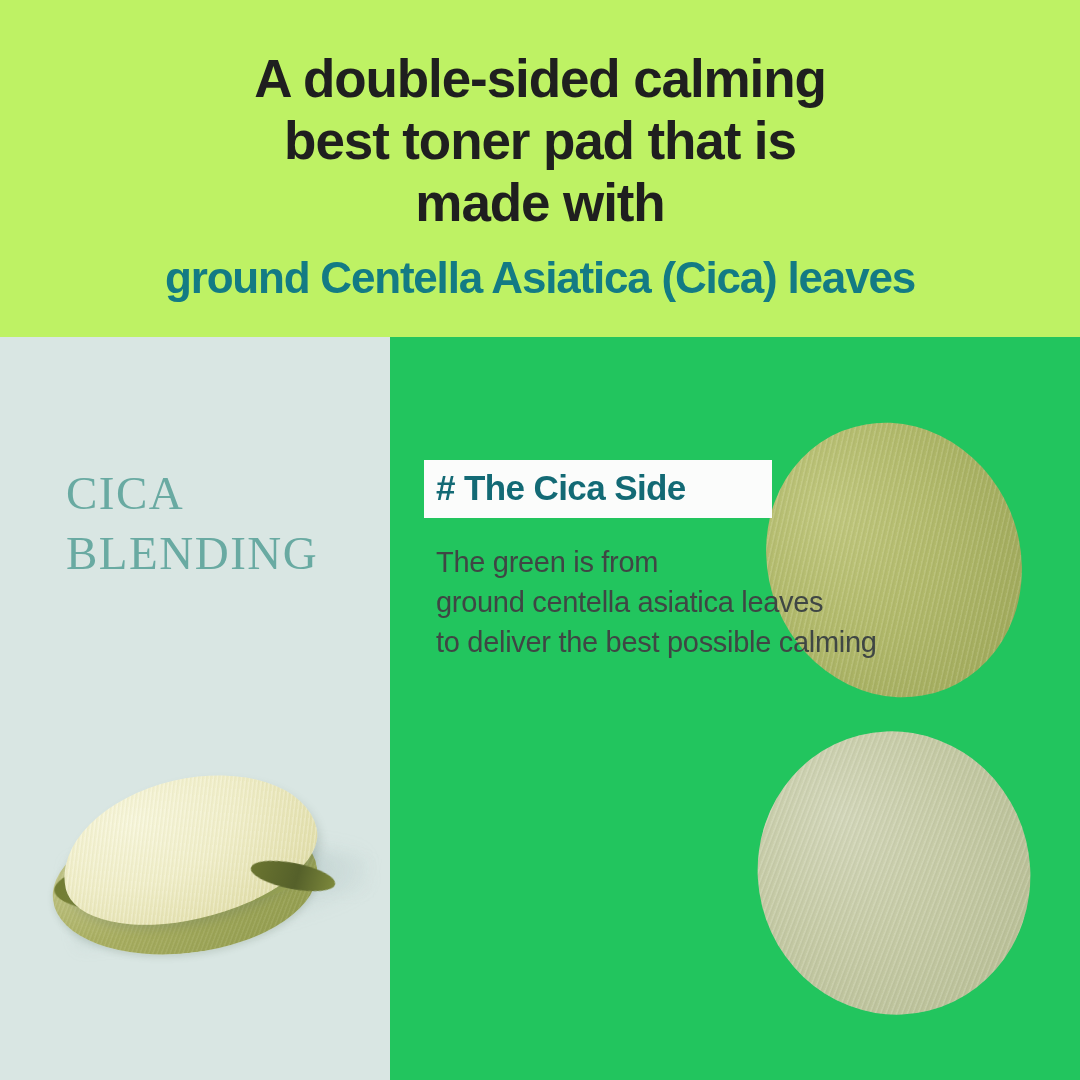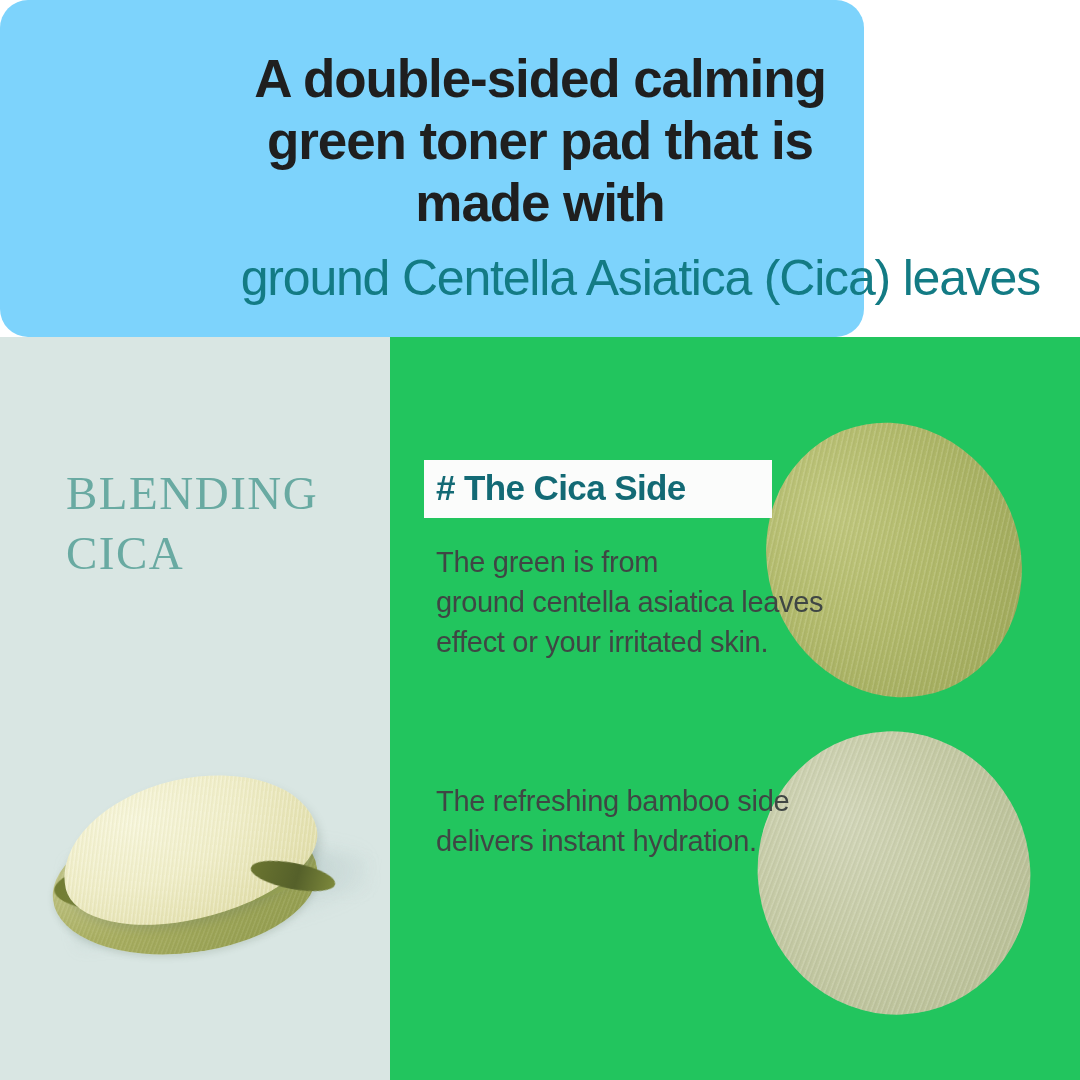--- a/index.html
+++ b/index.html
@@ -19,47 +19,46 @@
     height: 1080px;
     background: #ffffff;
     overflow: hidden;
   }
 
   
   .header {
     position: absolute;
     left: 0;
     top: 0;
-    width: 864px;
+    width: 1080px;
     height: 337px;
-    background: #7dd3fc;
-    border-radius: 28px;
+    background: #bef264;
   }
   .headline {
     position: absolute;
     left: 60px;
     top: 48px;
     width: 960px;
     text-align: center;
     font-size: 53px;
     line-height: 62px;
     font-weight: 700;
     letter-spacing: -1.1px;
     color: #1f1f1f;
   }
   .headline .hl-line { display: block; }
   .subhead {
     position: absolute;
     left: 40px;
     top: 249px;
     width: 1000px;
-    text-align: right;
-    font-size: 50px;
+    text-align: center;
+    font-size: 44px;
     line-height: 58px;
-    font-weight: 400;
+    font-weight: 700;
     letter-spacing: -1.2px;
     color: #137b84;
     white-space: nowrap;
   }
 
   
   .panel-left {
     position: absolute;
     left: 0;
     top: 337px;
@@ -285,31 +284,31 @@
   .feature-body span { display: block; white-space: nowrap; }
 </style>
 </head>
 <body>
 
 <div id="page">
 
   <div class="header">
     <div class="headline">
       <span class="hl-line">A double-sided calming</span>
-      <span class="hl-line">green toner pad that is</span>
+      <span class="hl-line">best toner pad that is</span>
       <span class="hl-line">made with</span>
     </div>
     <div class="subhead">ground Centella Asiatica (Cica) leaves</div>
   </div>
 
   <div class="panel-left">
 
     <div class="brandmark">
+      <span>CICA</span>
       <span>BLENDING</span>
-      <span>CICA</span>
     </div>
 
     <div class="pad-photo">
       <div class="pad-shadow"></div>
       <div class="pad-shadow-tip"></div>
       <div class="pad-green"></div>
       <div class="pad-fold-edge"></div>
       <div class="pad-cream"></div>
       <div class="pad-tip"></div>
     </div>
@@ -321,26 +320,22 @@
     <div class="disc disc-cica"></div>
     <div class="disc disc-bamboo"></div>
 
     <div class="feature feature-cica">
       <div class="feature-title-box">
         <div class="feature-title feature-title-cica"># The Cica Side</div>
       </div>
       <div class="feature-body">
         <span>The green is from</span>
         <span>ground centella asiatica leaves</span>
-        <span>effect or your irritated skin.</span>
+        <span>to deliver the best possible calming</span>
       </div>
     </div>
 
     <div class="feature feature-bamboo">
-      <div class="feature-body">
-        <span>The refreshing bamboo side</span>
-        <span>delivers instant hydration.</span>
-      </div>
     </div>
 
   </div>
 
 </div>
 
 </body></html>

